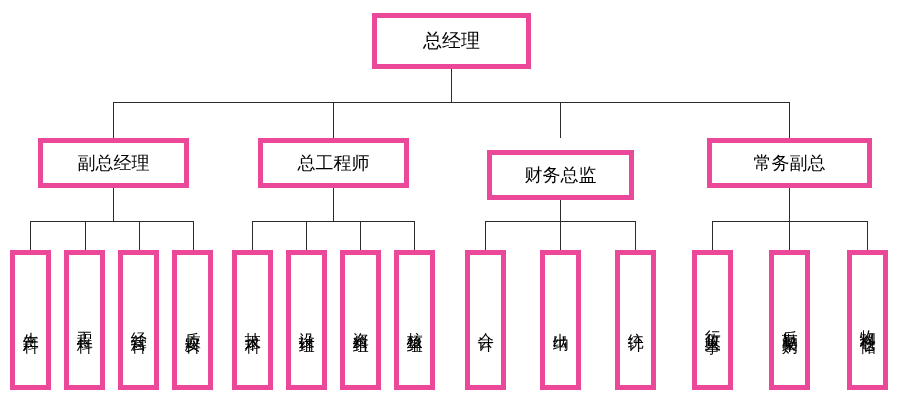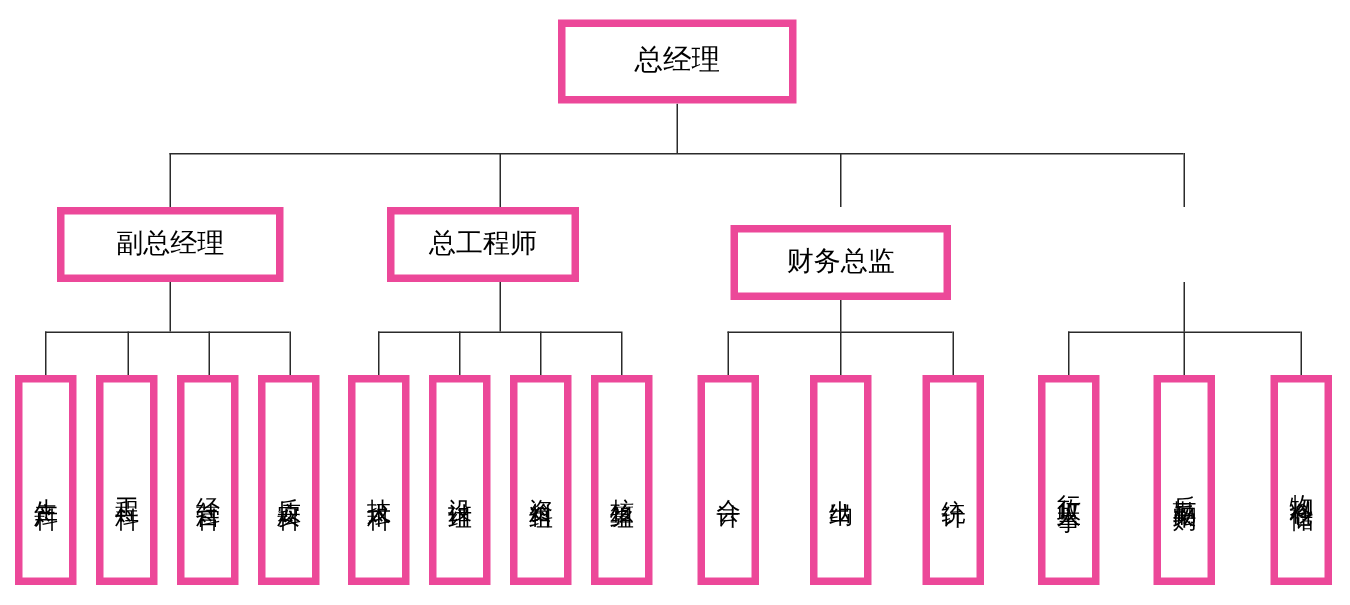--- a/index.html
+++ b/index.html
@@ -89,25 +89,28 @@
   <div class="line v" style="left:789px; top:221px; height:29px;"></div>
   <div class="line v" style="left:867px; top:221px; height:29px;"></div>
 
   <div class="node top" style="left:372px; top:13px; width:159px; height:56px;">
     <span>总经理</span>
   </div>
 
   <div class="node level2" style="left:38px; top:138px; width:151px; height:50px;">
     <span>副总经理</span>
   </div>
-  <div class="node level2" style="left:258px; top:138px; width:128px; height:50px;">
+  <div class="node level2" style="left:258px; top:138px; width:151px; height:50px;">
     <span>总工程师</span>
   </div>
   <div class="node level2" style="left:487px; top:138px; width:147px; height:50px;margin-top:12px;">
     <span>财务总监</span>
+  </div>
+  <div class="node level2" style="left:707px; top:138px; width:165px; height:50px;">
+    <span>常务副总</span>
   </div>
 
   <div class="node leaf" style="left:10px; top:250px; width:41px; height:140px;">
     <span>生产科</span>
   </div>
   <div class="node leaf" style="left:64px; top:250px; width:41px; height:140px;">
     <span>工程科</span>
   </div>
   <div class="node leaf" style="left:118px; top:250px; width:41px; height:140px;">
     <span>经营科</span>

